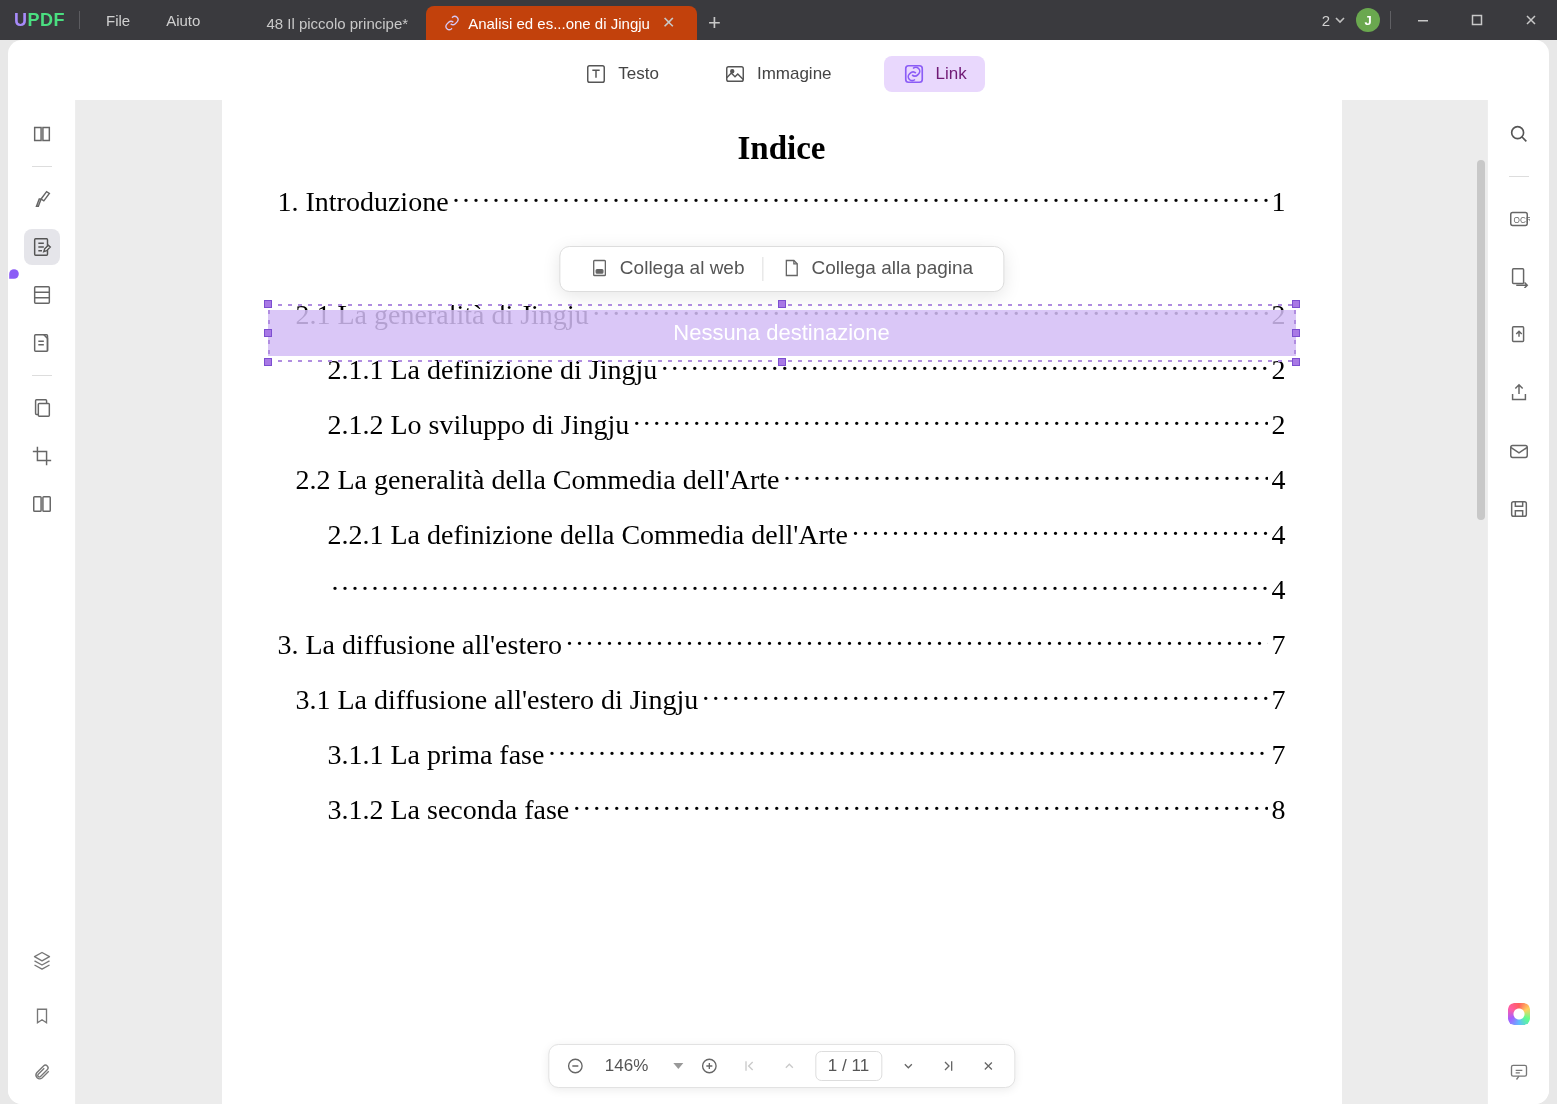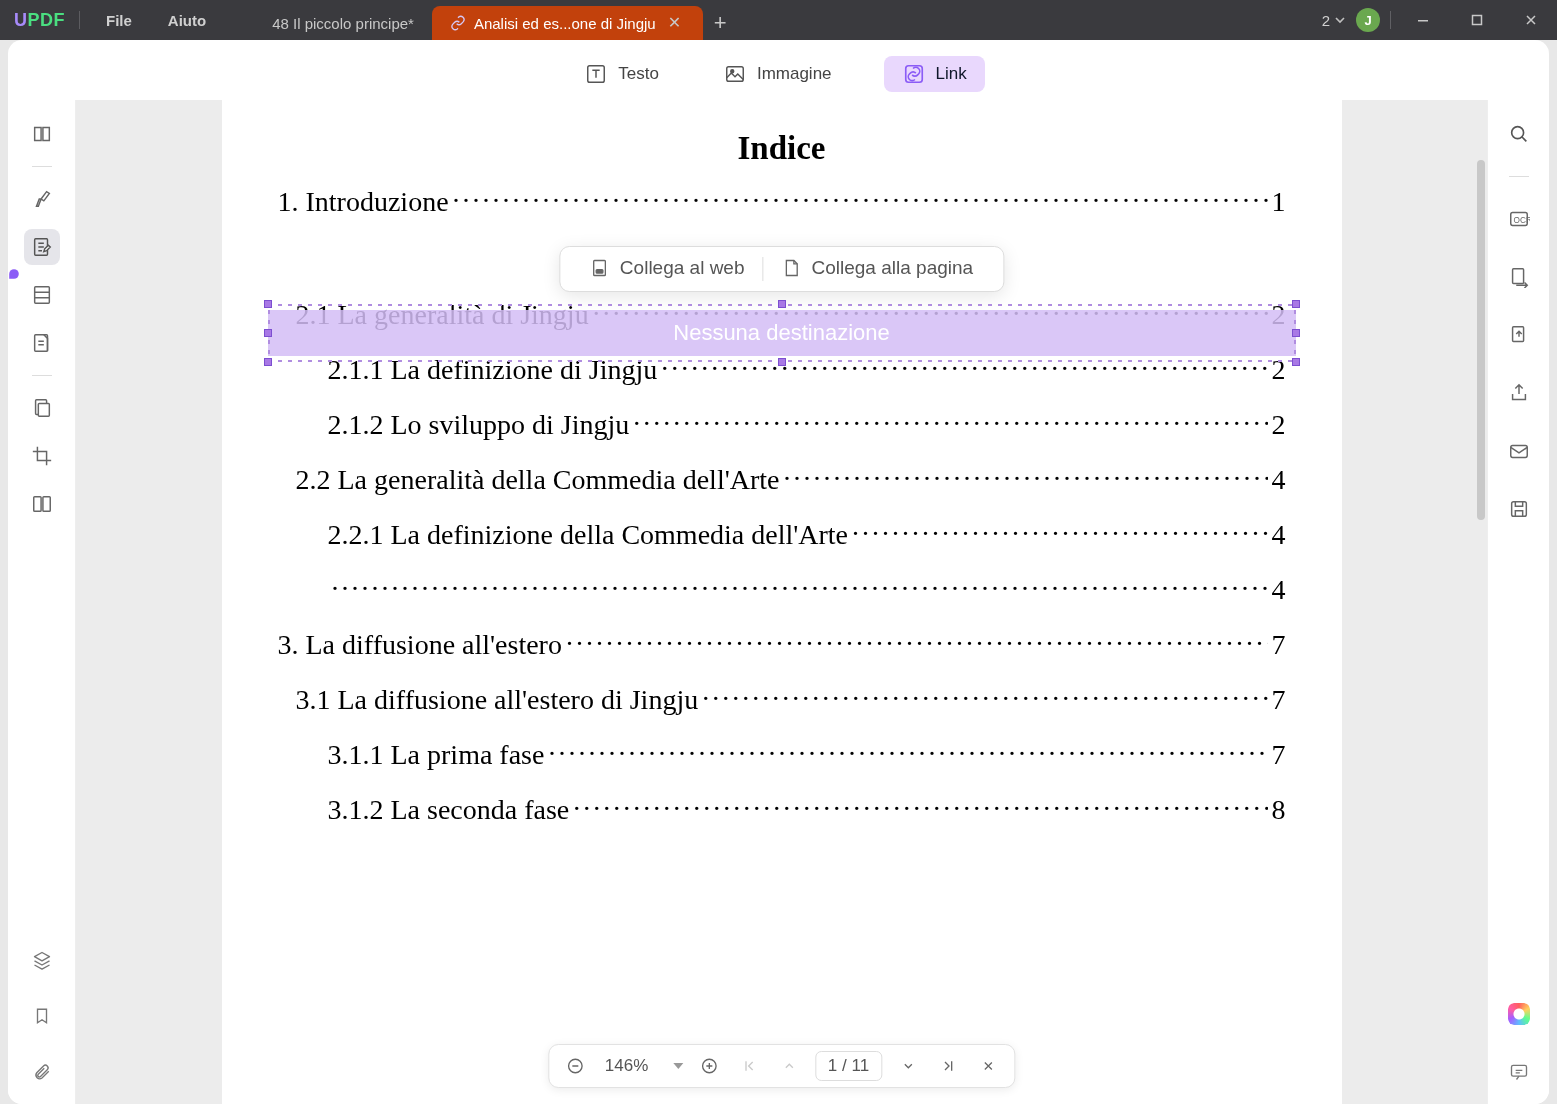--- a/index.html
+++ b/index.html
@@ -28,21 +28,20 @@
     align-items: center;
   }
   .logo .u { color: #a78bfa; }
   .logo .pdf { color: #4ade80; }
   .logo-divider {
     width: 1px; height: 18px; background: #5c5c60; margin: 0 8px 0 0;
   }
   .menu-item {
     padding: 0 18px;
     cursor: pointer;
-    font-weight: bold;
   }
   .tabs-wrap {
     display: flex;
     align-items: stretch;
     height: 40px;
     margin-left: 30px;
     flex: 0 0 auto;
   }
   .tab {
     display: flex;
@@ -106,21 +105,21 @@
     justify-content: center;
     gap: 40px;
   }
   .tool-btn {
     display: flex; align-items: center; gap: 10px;
     font-size: 17px; color: #444; cursor: pointer;
     padding: 6px 12px;
     margin-top: 8px;
   }
   .tool-btn.active {
-    color: #0f172a;
+    color: #701a75;
     background: #e9d8fd;
     border-radius: 8px;
     padding: 6px 18px;
   }
   .tool-icon-box {
     width: 24px; height: 24px;
     display: inline-flex; align-items: center; justify-content: center;
   }
 
   

